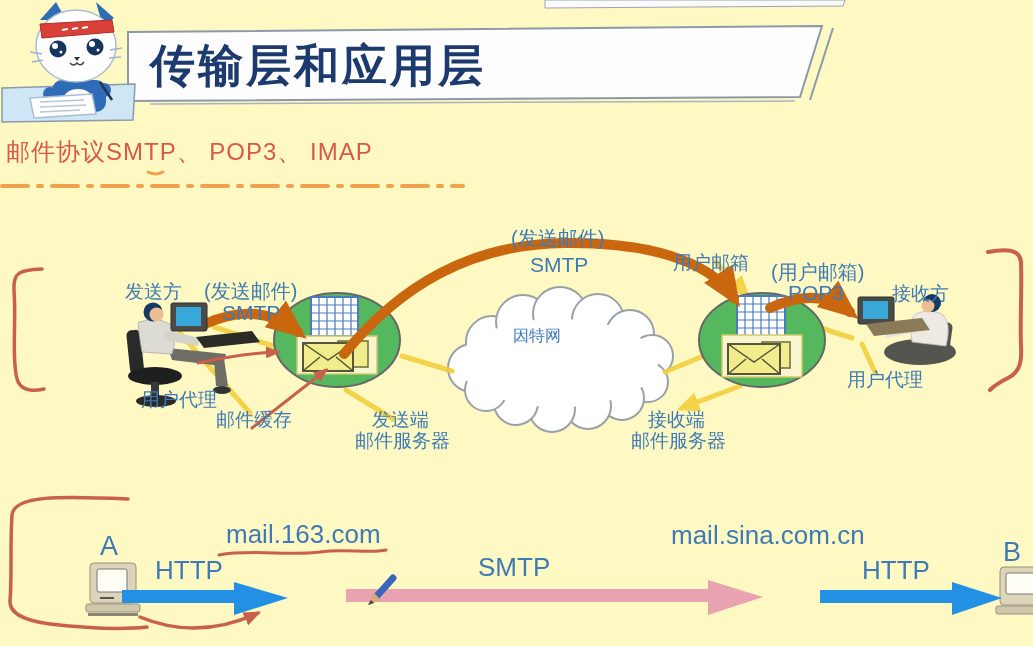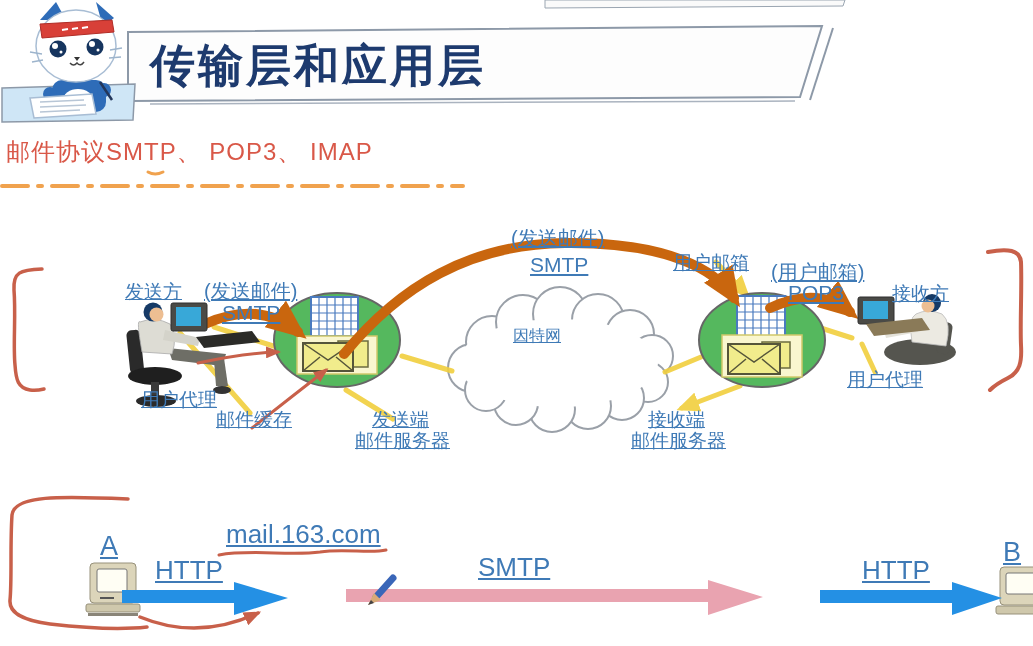--- a/index.html
+++ b/index.html
@@ -1,23 +1,23 @@
 <!DOCTYPE html>
 <html><head>
 <meta charset="utf-8">
 <style>
   html,body{margin:0;padding:0;background:#d8d8d8;}
   .stage{
     position:relative;width:1033px;height:646px;overflow:hidden;
-    background:#ffffff;font-family:"Liberation Sans",sans-serif;
+    background:#fef9c3;font-family:"Liberation Sans",sans-serif;
   }
   .stage svg{position:absolute;left:0;top:0;}
   .lbl{
     position:absolute;color:#3f7ab6;font-size:19px;line-height:1.1;
-    white-space:nowrap;font-family:"Liberation Sans",sans-serif;text-decoration:underline;
+    white-space:nowrap;font-family:"Liberation Sans",sans-serif;
   }
   .title{
     position:absolute;left:150px;top:36px;font-size:45px;font-weight:700;
     color:#1d3a6e;letter-spacing:3px;white-space:nowrap;
   }
   .subtitle{
     position:absolute;left:6px;top:136px;font-size:24px;color:#d95848;
     letter-spacing:1px;white-space:nowrap;
   }
   .sz20{font-size:20px;} .sz21{font-size:21px;font-weight:400;}
@@ -240,20 +240,21 @@
 
   <div class="lbl" style="left:673px;top:253px">用户邮箱</div>
   <div class="lbl sz20" style="left:771px;top:261px">(用户邮箱)</div>
   <div class="lbl sz21" style="left:788px;top:281px">POP3</div>
   <div class="lbl" style="left:892px;top:284px">接收方</div>
   <div class="lbl" style="left:847px;top:370px">用户代理</div>
   <div class="lbl" style="left:648px;top:410px">接收端</div>
   <div class="lbl" style="left:631px;top:431px">邮件服务器</div>
 
   <div class="lbl sz26" style="left:226px;top:520px">mail.163.com</div>
+  <div class="lbl sz26" style="left:671px;top:521px">mail.sina.com.cn</div>
 
   <div class="lbl sz27" style="left:100px;top:532px">A</div>
   <div class="lbl sz27" style="left:1003px;top:538px">B</div>
   <div class="lbl sz26" style="left:155px;top:556px">HTTP</div>
   <div class="lbl sz26" style="left:478px;top:553px">SMTP</div>
   <div class="lbl sz26" style="left:862px;top:556px">HTTP</div>
 
 </div>
 
 </body></html>

